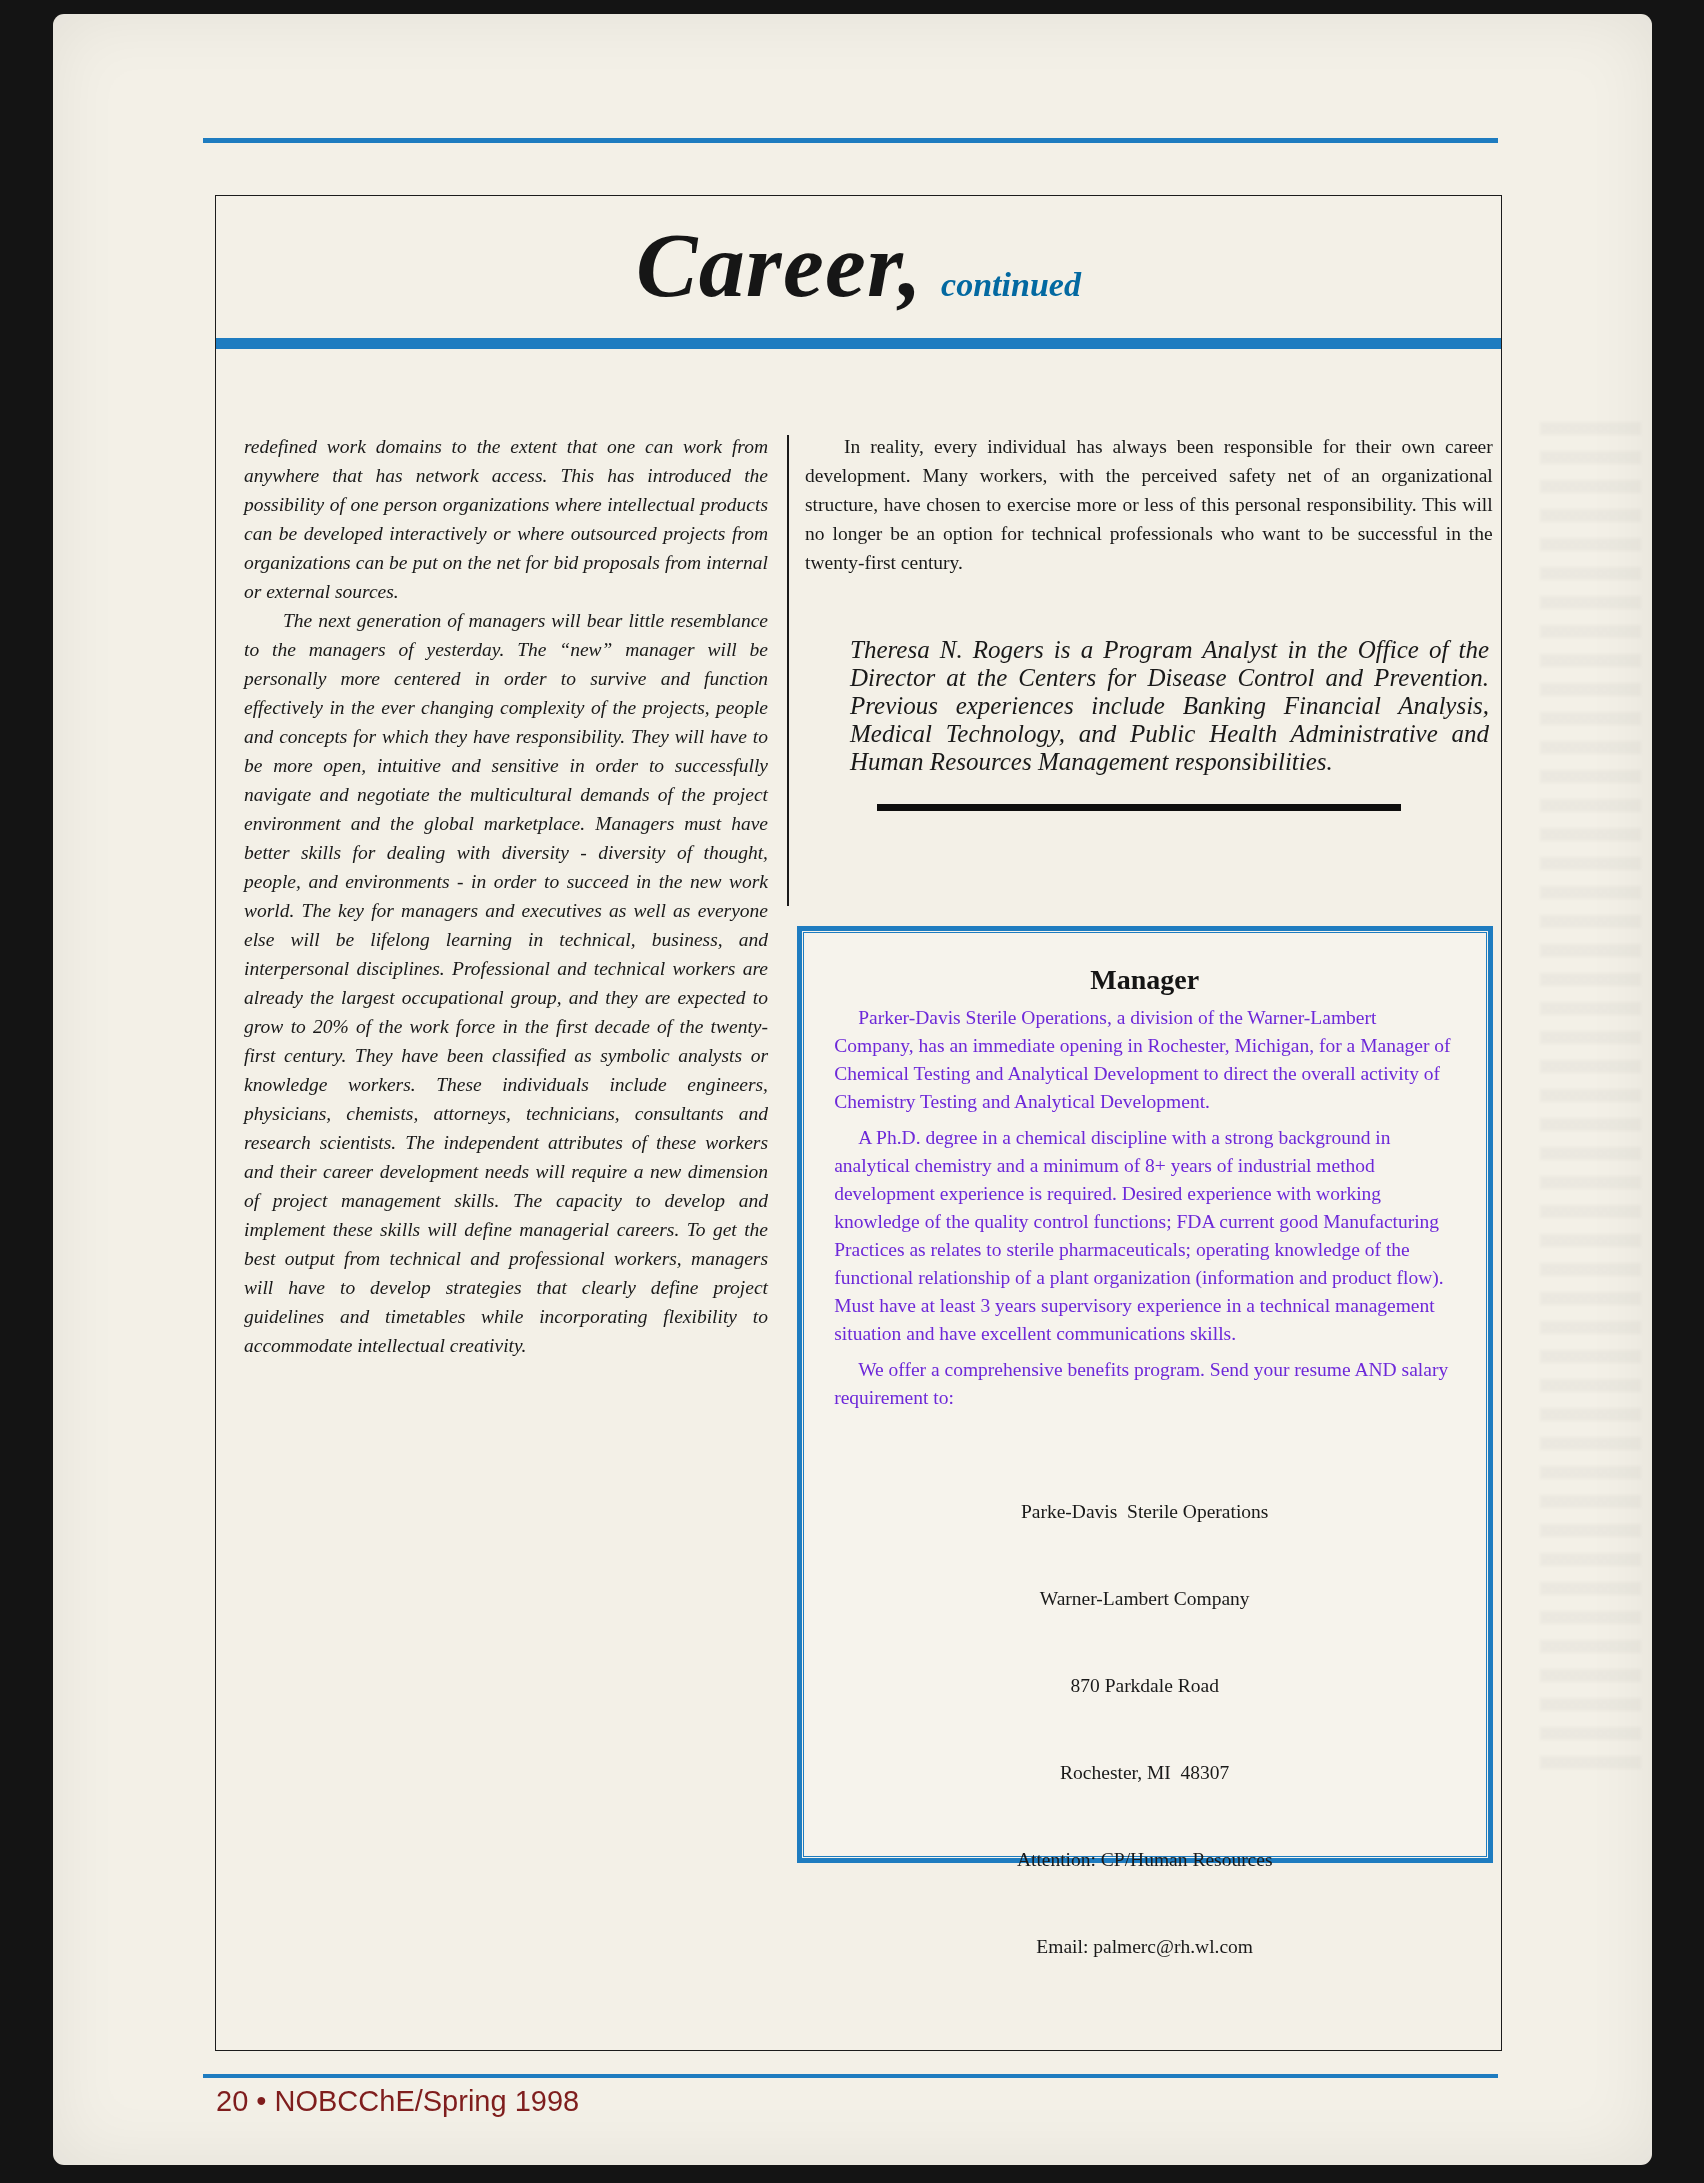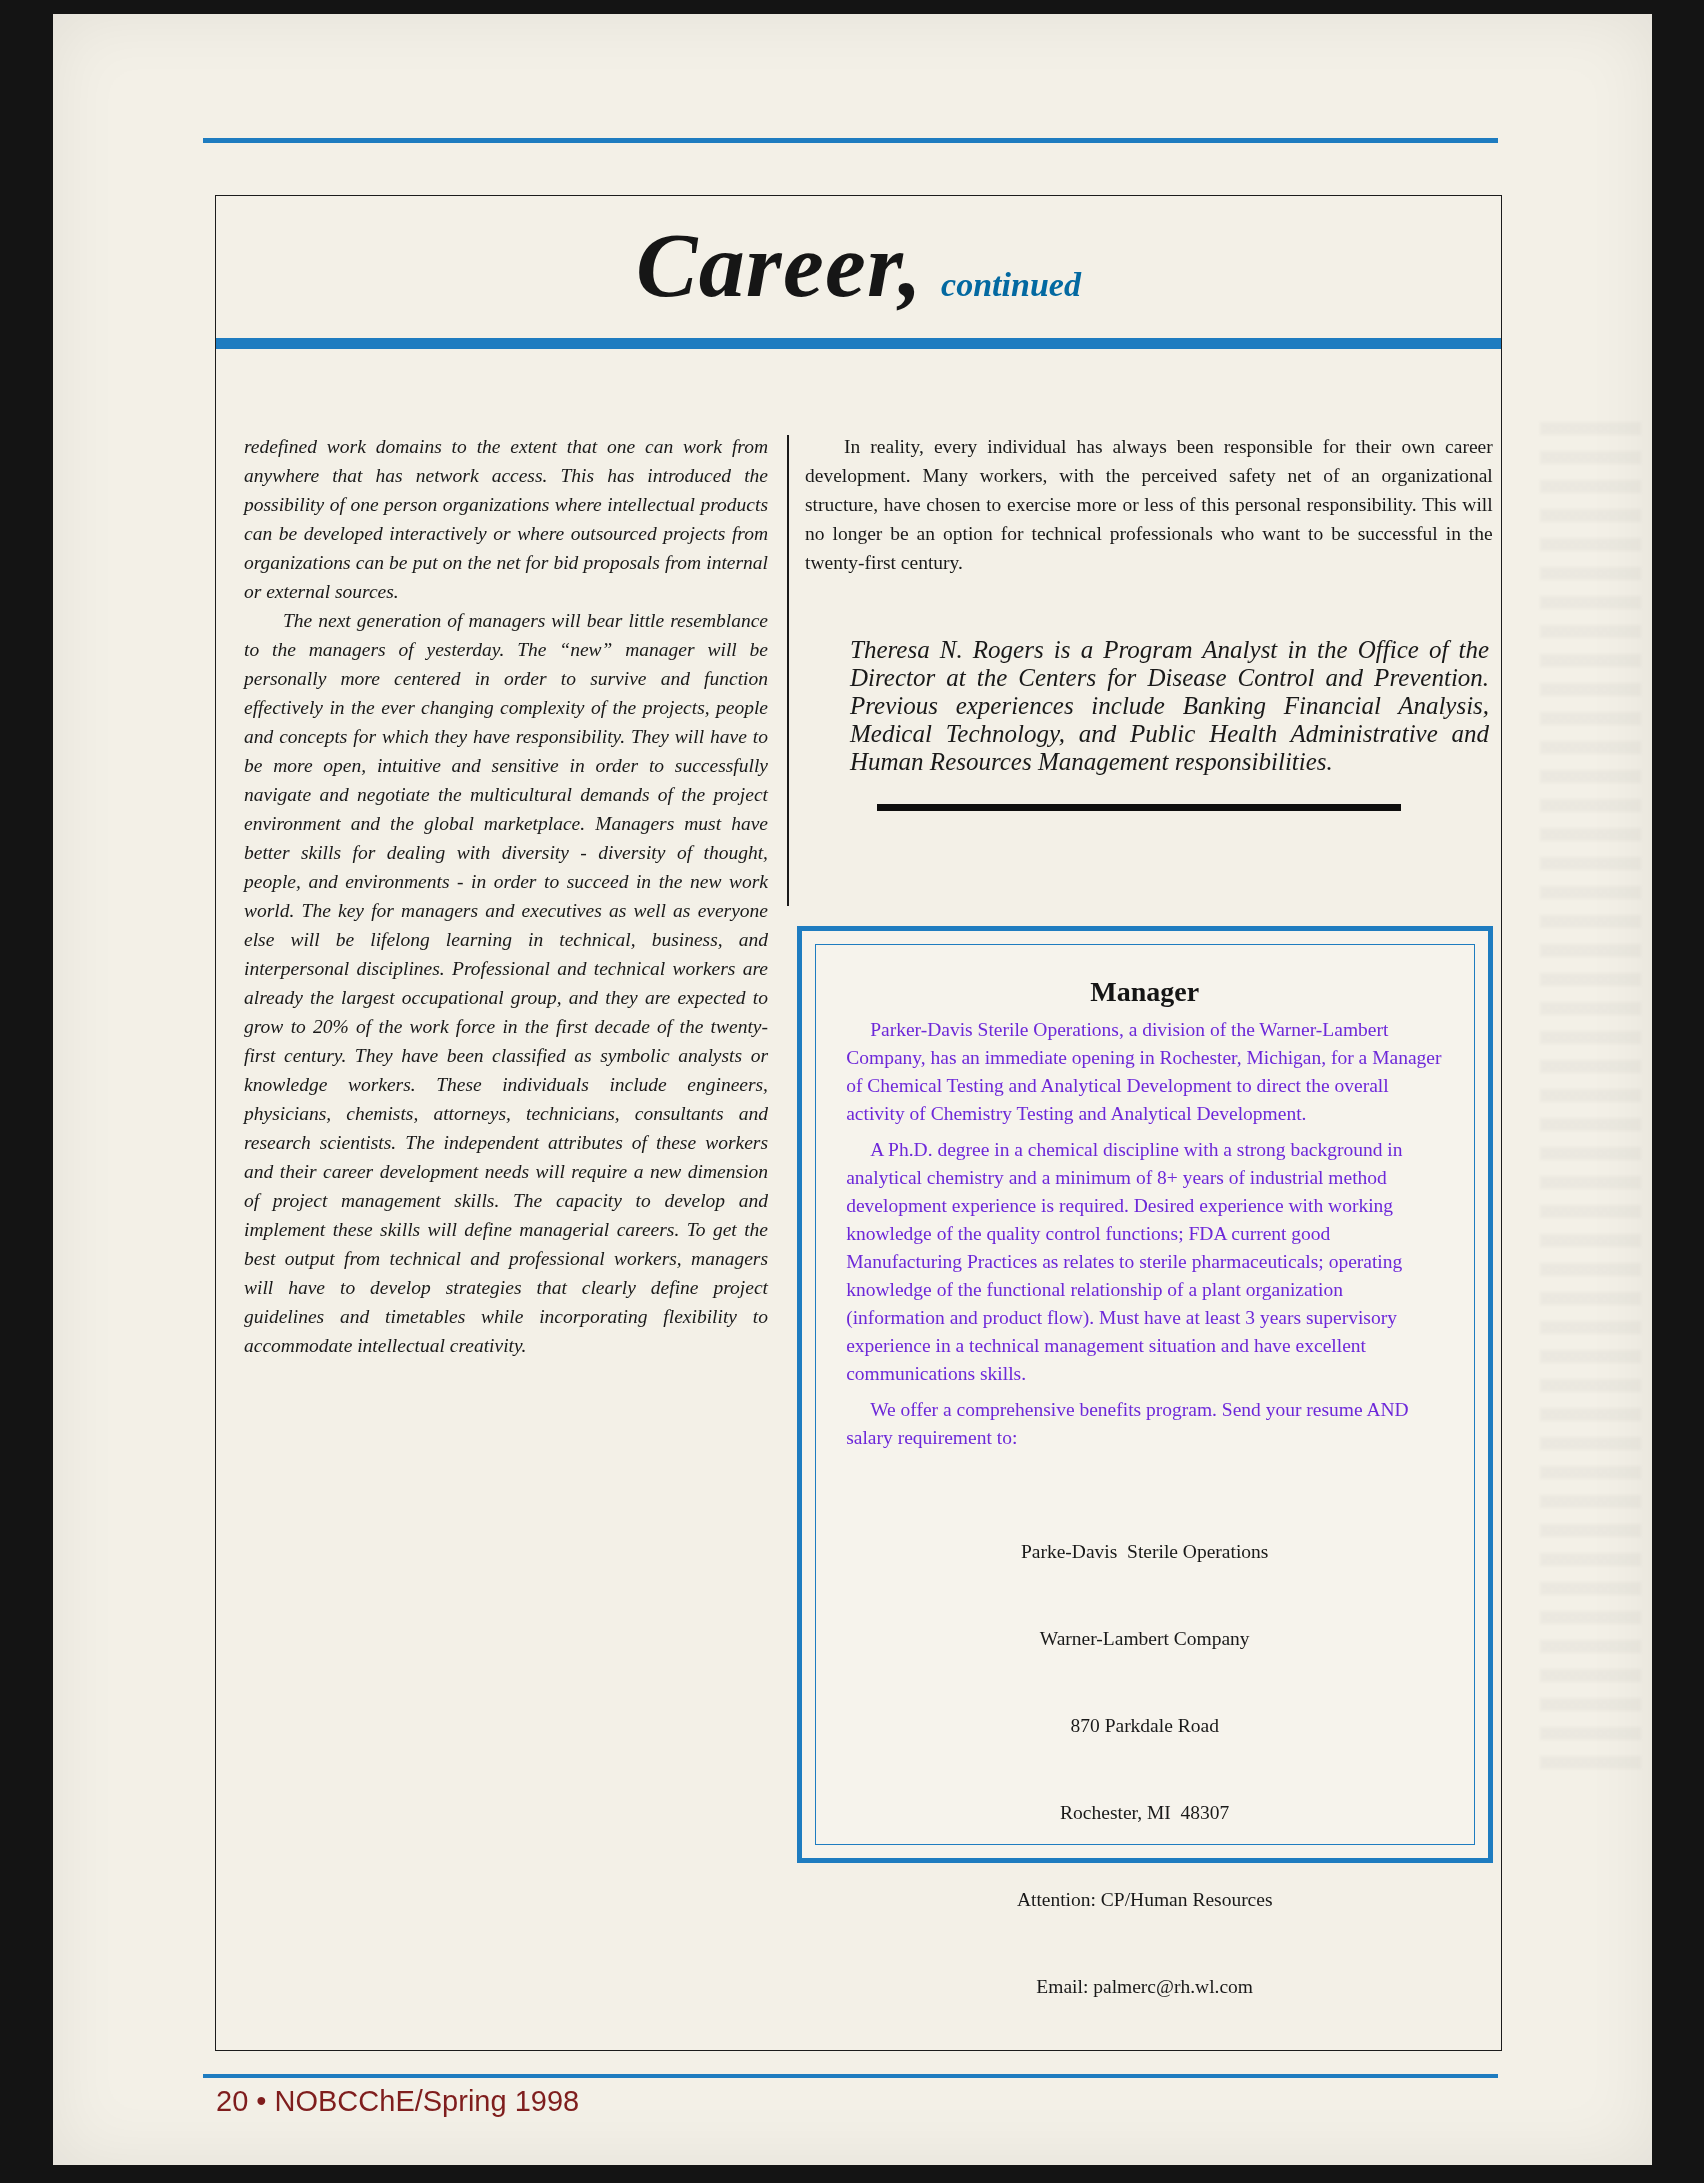--- a/index.html
+++ b/index.html
@@ -4,20 +4,21 @@
 <style>
   html, body { margin:0; padding:0; background:#101010; }
   .canvas {
     position:relative; width:1704px; height:2183px; overflow:hidden;
     background:#141414; font-family:"Liberation Serif", serif;
   }
   .paper {
     position:absolute; left:53px; top:13.6px; width:1599px; height:2151px;
     background:#f3f0e7;
     box-shadow: inset 0 0 71px rgba(0,0,0,0.07);
+    border-radius: 11px;
   }
   .bleed {
     position:absolute; right:10.7px; top:408px; width:101px; height:1361px;
     background: repeating-linear-gradient(to bottom,
       rgba(110,110,110,0.10) 0 13px, transparent 13px 29px);
     filter: blur(1.8px); opacity:.55;
   }
   .top-rule {
     position:absolute; left:150px; top:124px; width:1295px; height:5.3px;
     background:#1e7cc0;
@@ -57,21 +58,21 @@
   .bio {
     margin:59px 3.6px 0 45px; font-style:italic; font-size:25px;
     line-height:28px; text-align:justify; color:#191919;
   }
   .thick-rule {
     margin-top:28px; margin-left:72px; width:524px; height:7px;
     background:#0e0e0e;
   }
   .ad-outer {
     margin-top:115px; margin-left:-8.3px; width:696px; height:937px;
-    box-sizing:border-box; border:5.3px solid #1e7cc0; padding:13px;
+    box-sizing:border-box; border:5.3px solid #1e7cc0; padding:1px;
     background:#f6f3ec;
   }
   .ad-inner {
     border:1.8px solid #1e7cc0; height:100%; box-sizing:border-box;
     padding:31px 22.5px 0 22.5px;
   }
   .ad-title {
     text-align:center; font-weight:bold; font-size:28px; color:#151515;
     margin-bottom:6px;
   }

